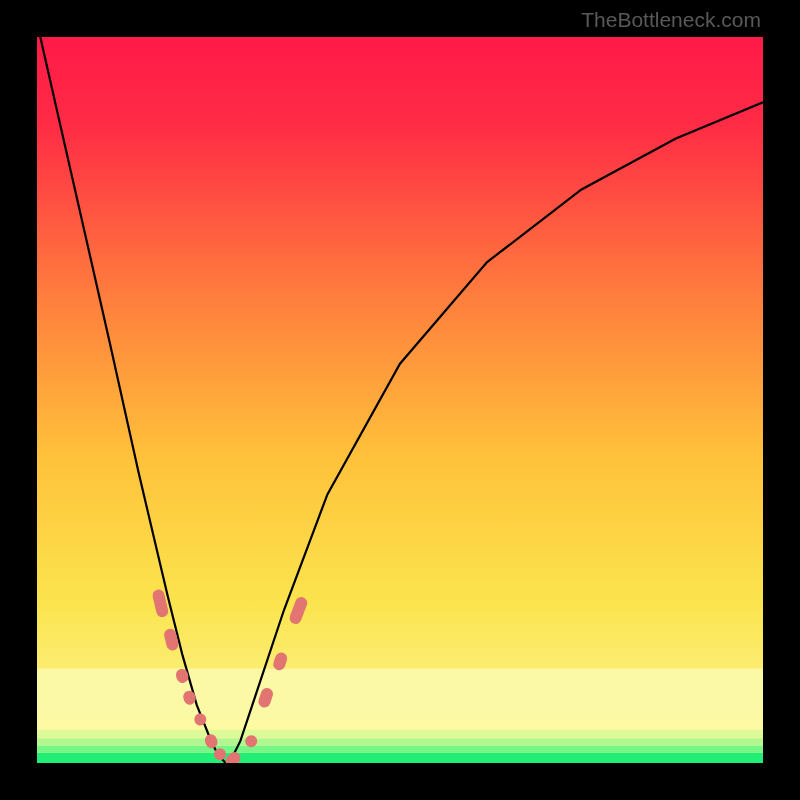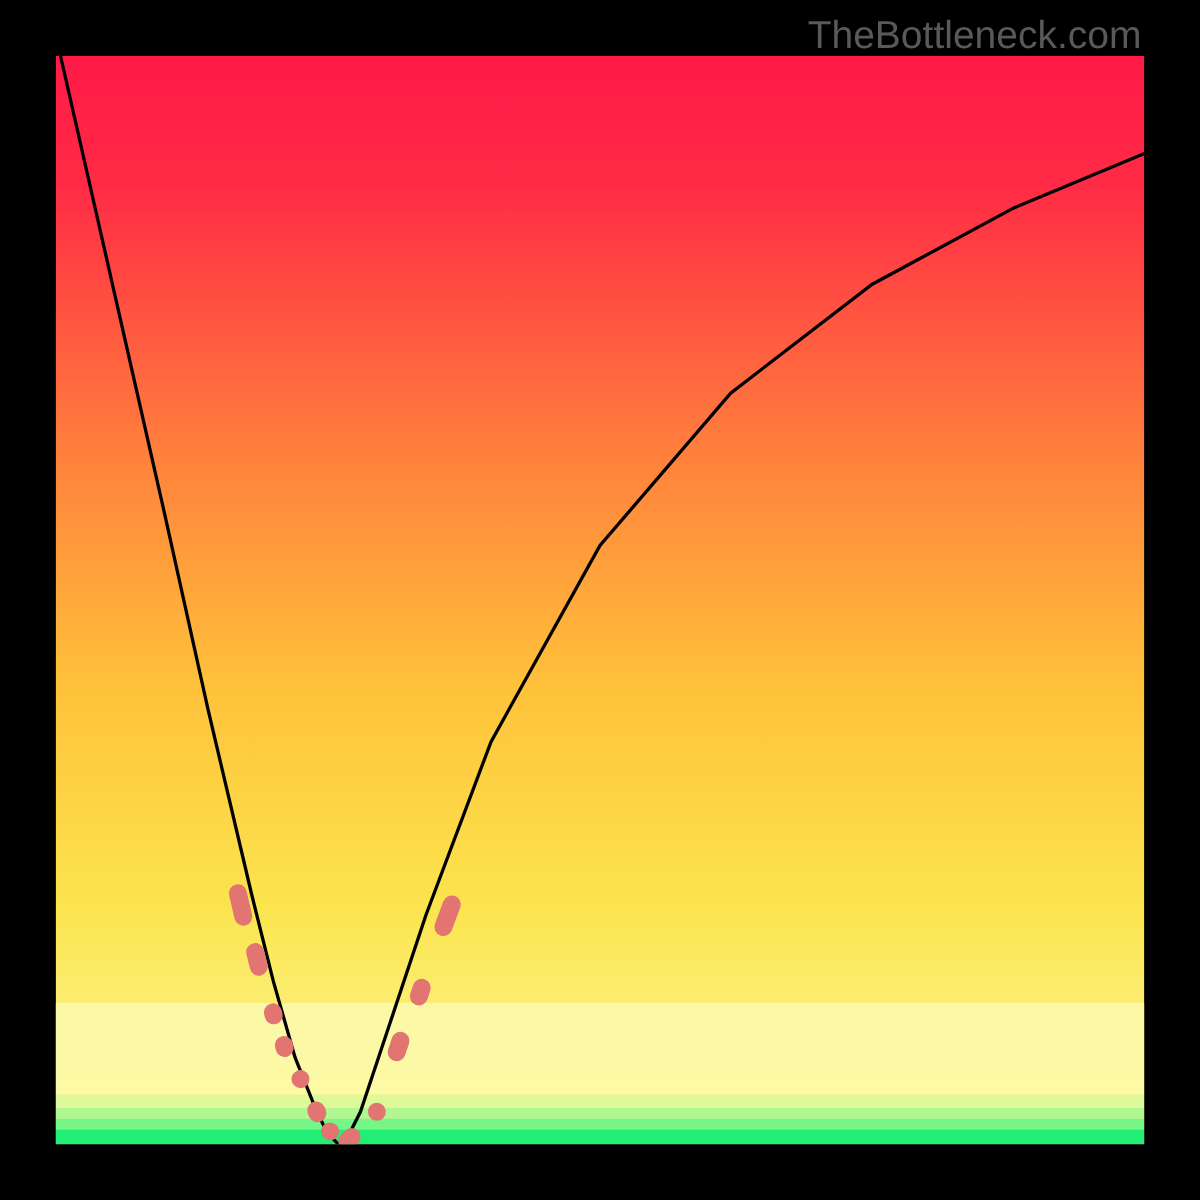--- a/index.html
+++ b/index.html
@@ -38,21 +38,21 @@
     left: 0;
     top: 0;
     width: 100%;
     height: 100%;
   }
   .watermark {
     position: absolute;
     right: 39px;
     top: 8px;
     font-family: Arial, Helvetica, sans-serif;
-    font-size: 26px;
+    font-size: 21px;
     font-weight: 500;
     color: #58595a;
   }
 </style>
 </head>
 <body>
 
 <div class="frame">
   <div class="plot-area">
     <svg class="gradient-bg" viewBox="0 0 726 726" preserveAspectRatio="none">

